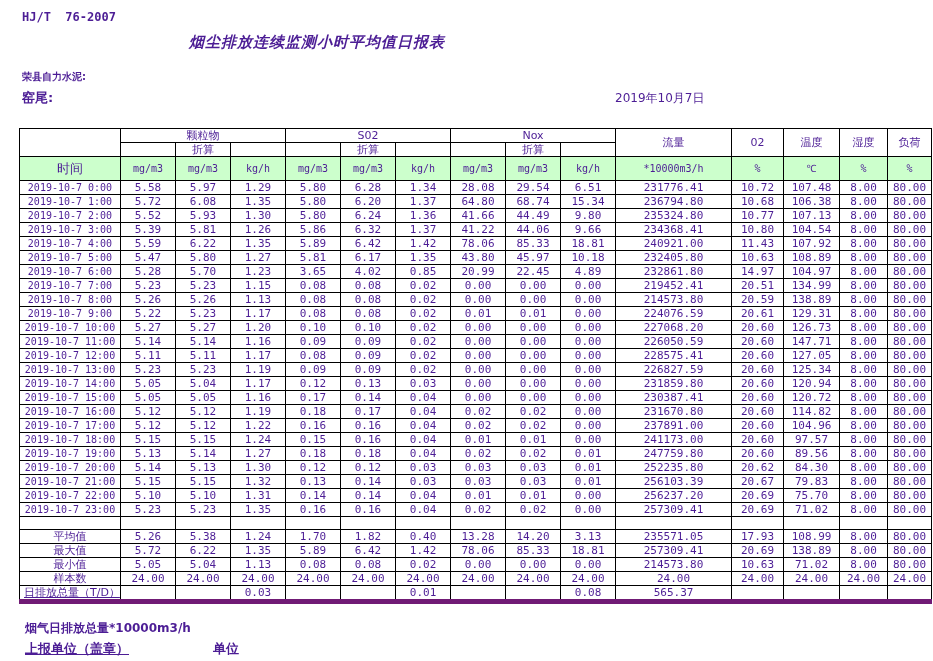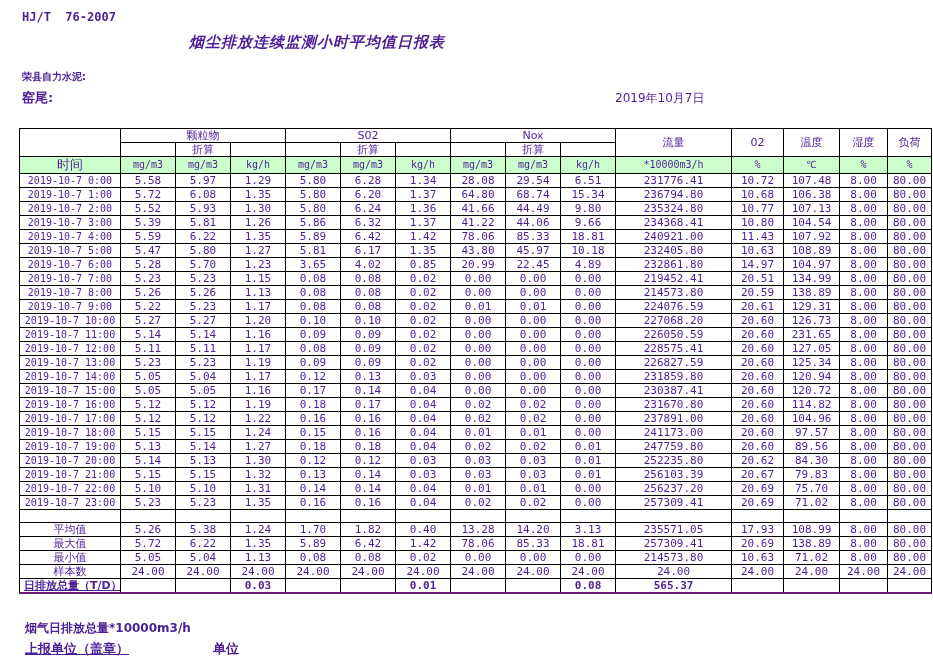--- a/index.html
+++ b/index.html
@@ -41,21 +41,21 @@
   table.report td, table.report th {
     border: 1px solid #000;
     padding: 0 4px;
     height: 14px; line-height: 13px;
     white-space: nowrap; overflow: hidden;
     font-weight: normal; text-align: center;
   }
   thead tr.hdr td { height: 13px; }
   tr.units-row td {
     background: #ccffcc;
-    height: 17px; line-height: 16px;
+    height: 24px; line-height: 16px;
     font-size: 10px;
     font-family: "DejaVu Sans Mono", monospace;
   }
   tr.units-row td.time-head {
     font-size: 13px;
     font-family: "DejaVu Sans", "Liberation Sans", sans-serif;
   }
   td.num {
     text-align: right;
     font-family: "DejaVu Sans Mono", monospace;
@@ -64,21 +64,21 @@
   td.time {
     text-align: right;
     font-family: "DejaVu Sans Mono", monospace;
     font-size: 10px; padding-right: 4px;
   }
   td.sum-label { text-align: right; padding-right: 3px; }
   td.total-label {
     text-align: left; text-decoration: underline; padding-left: 2px;
   }
   tr.spacer-row td { height: 13px; }
-  tr.total-row td { border-bottom: 2px solid #701a75; font-weight: bold; }
+  tr.total-row td { border-bottom: 5px solid #701a75; }
   .footer-flow {
     position: absolute; left: 25px; top: 620px;
     font-size: 12px; font-weight: bold;
   }
   .footer-report-unit {
     position: absolute; left: 25px; top: 640px;
     font-size: 13px; font-weight: bold; text-decoration: underline;
   }
   .footer-unit {
     position: absolute; left: 213px; top: 640px;
@@ -349,21 +349,21 @@
           <td class="num">5.14</td>
           <td class="num">1.16</td>
           <td class="num">0.09</td>
           <td class="num">0.09</td>
           <td class="num">0.02</td>
           <td class="num">0.00</td>
           <td class="num">0.00</td>
           <td class="num">0.00</td>
           <td class="num">226050.59</td>
           <td class="num">20.60</td>
-          <td class="num">231.65</td>
+          <td class="num">147.71</td>
           <td class="num">8.00</td>
           <td class="num">80.00</td>
         </tr>
         <tr>
           <td class="time">2019-10-7 12:00</td>
           <td class="num">5.11</td>
           <td class="num">5.11</td>
           <td class="num">1.17</td>
           <td class="num">0.08</td>
           <td class="num">0.09</td>

